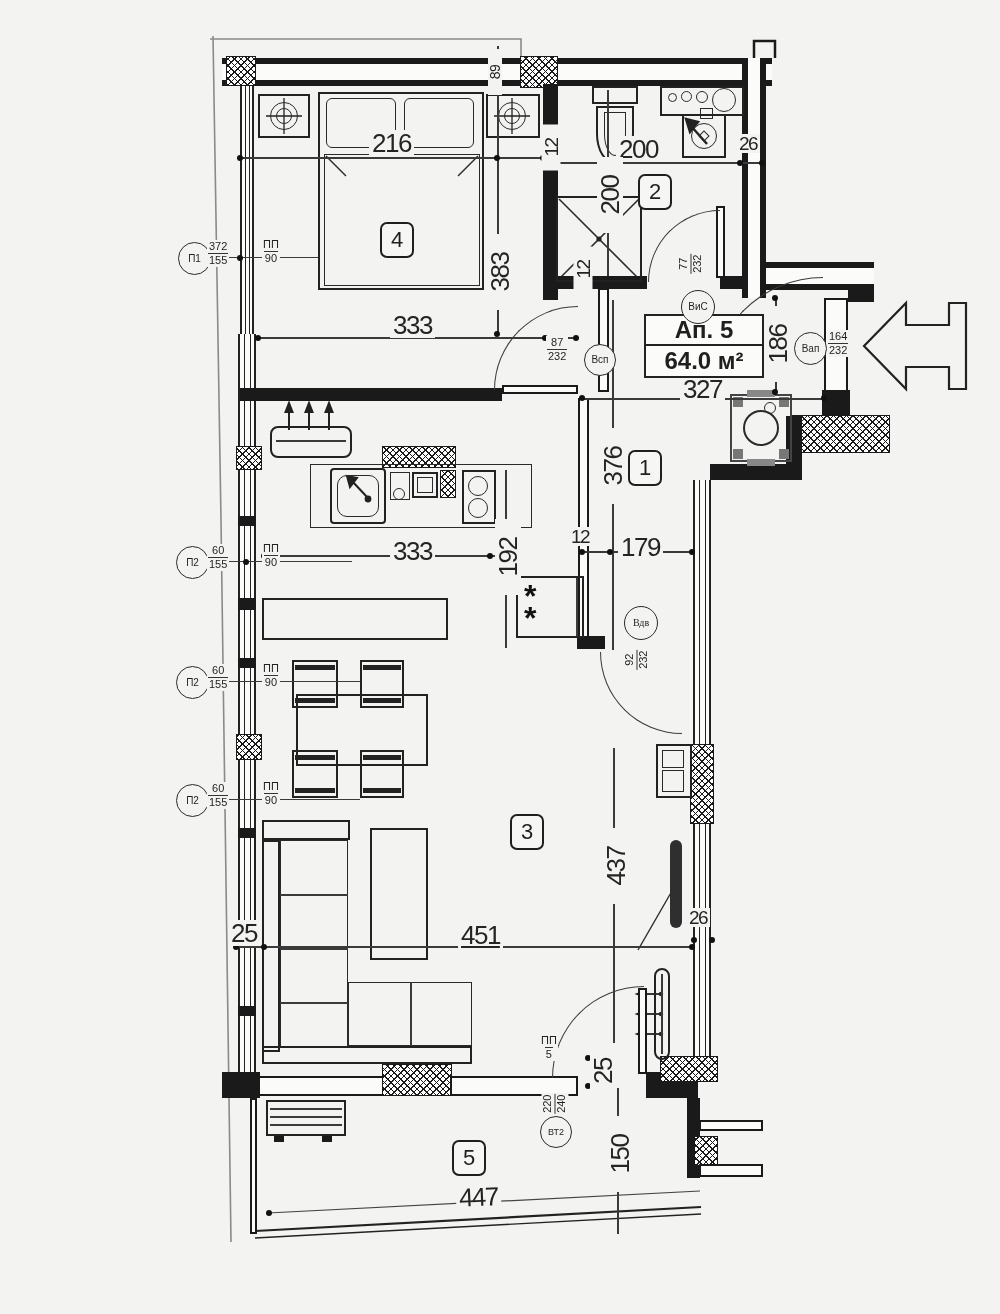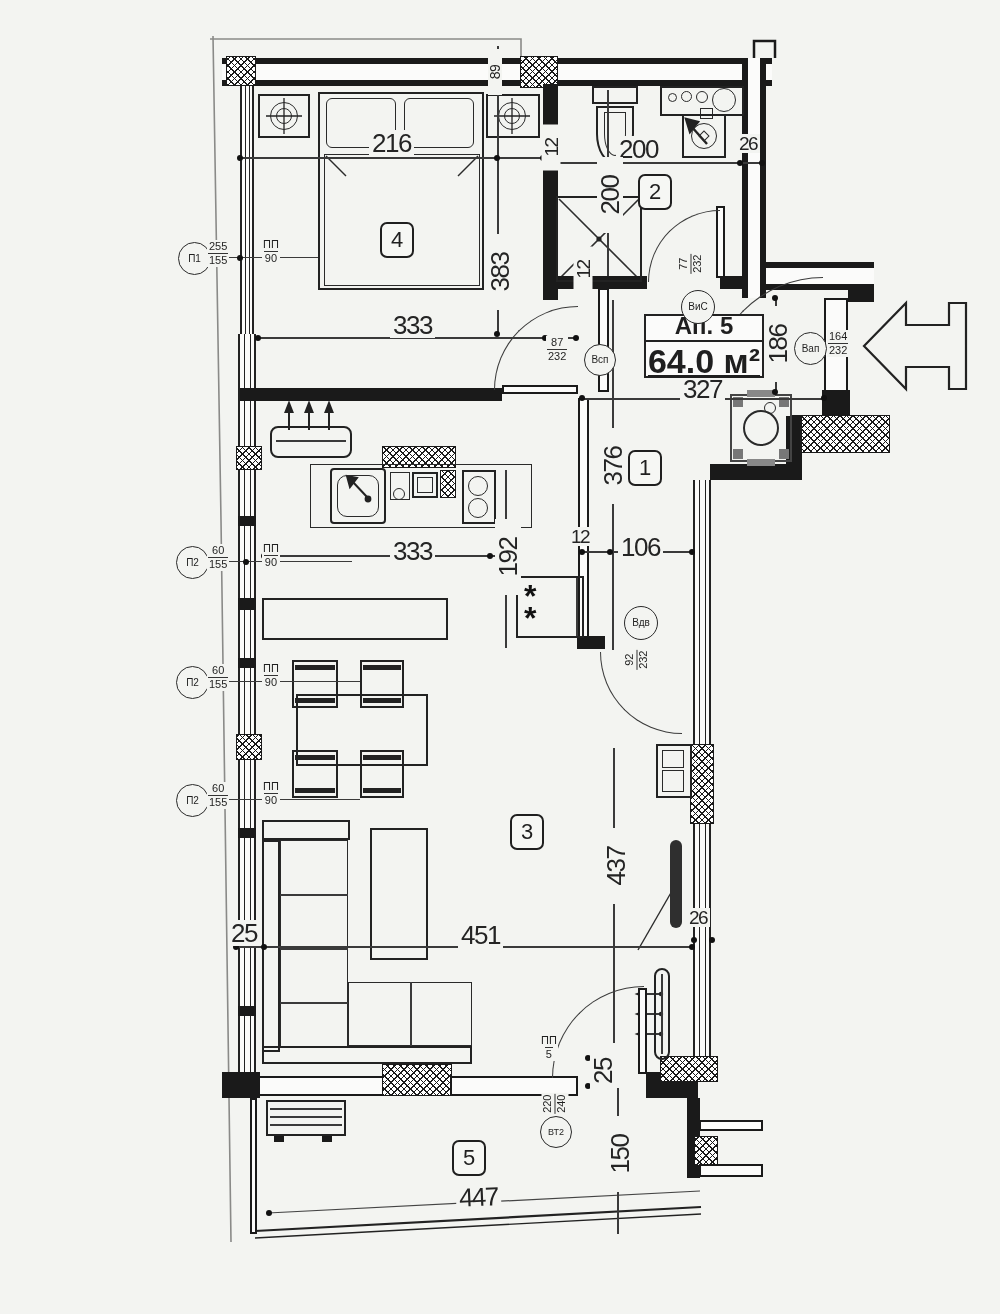--- a/index.html
+++ b/index.html
@@ -32,21 +32,21 @@
         background:#f3f4f1;padding:0 1px;}
   .frac .dn{border-top:1.2px solid #333;padding:0 1px;}
   .rot{transform:rotate(-90deg);transform-origin:50% 50%;}
   .arc-tl{position:absolute;border-top:1.6px solid #3a3a3a;border-left:1.6px solid #3a3a3a;border-top-left-radius:100%;box-sizing:border-box;}
   .arc-bl{position:absolute;border-bottom:1.6px solid #3a3a3a;border-left:1.6px solid #3a3a3a;border-bottom-left-radius:100%;box-sizing:border-box;}
   .chair{position:absolute;border:2px solid #222;box-sizing:border-box;}
   .chair:before,.chair:after{content:"";position:absolute;left:1px;right:1px;height:5px;background:#222;}
   .chair:before{top:3px;}.chair:after{bottom:3px;}
   .apbox{position:absolute;border:2.5px solid #222;background:#fbfbfa;display:flex;flex-direction:column;box-sizing:border-box;}
   .apbox .r1{flex:1;display:flex;align-items:center;justify-content:center;font-weight:700;font-size:24px;border-bottom:2px solid #222;}
-  .apbox .r2{flex:1.15;display:flex;align-items:center;justify-content:center;font-weight:700;font-size:34px;text-decoration:underline;}
+  .apbox .r2{flex:1.15;display:flex;align-items:center;justify-content:center;font-weight:700;font-size:24px;}
   .star{position:absolute;font-size:32px;font-weight:700;line-height:0.55;color:#111;}
   svg{position:absolute;left:0;top:0;}
 </style>
 </head>
 <body>
 
 <div id="canvas">
 
   <svg width="1000" height="1314" viewBox="0 0 1000 1314">
     <g stroke="#8a8a88" stroke-width="1.6" fill="none">
@@ -320,38 +320,38 @@
   <div class="dim dims dimv" style="left:528px;top:138px;width:40px;">12</div>
   <div class="dim dims" style="left:736px;top:134px;">26</div>
   <div class="dim dimxs dimv" style="left:472px;top:65px;width:40px;">89</div>
   <div class="dim dimv" style="left:462px;top:259px;width:70px;">383</div>
   <div class="dim" style="left:390px;top:312px;">333</div>
   <div class="dim" style="left:680px;top:376px;">327</div>
   <div class="dim dimv" style="left:740px;top:331px;width:70px;">186</div>
   <div class="dim dimv" style="left:575px;top:453px;width:70px;">376</div>
   <div class="dim dims" style="left:568px;top:527px;">12</div>
   <div class="dim dims dimv" style="left:560px;top:260px;width:40px;">12</div>
-  <div class="dim" style="left:618px;top:534px;">106</div>
+  <div class="dim" style="left:618px;top:534px;">179</div>
   <div class="dim" style="left:390px;top:538px;">333</div>
   <div class="dim dimv" style="left:470px;top:544px;width:70px;">192</div>
   <div class="dim dimv" style="left:578px;top:853px;width:70px;">437</div>
   <div class="dim dims" style="left:686px;top:908px;">26</div>
   <div class="dim" style="left:228px;top:920px;">25</div>
-  <div class="dim" style="left:458px;top:922px;">451</div>
+  <div class="dim" style="left:458px;top:922px;text-decoration:underline;">451</div>
   <div class="dim dimv" style="left:575px;top:1058px;width:50px;">25</div>
   <div class="dim dimv" style="left:582px;top:1141px;width:70px;">150</div>
   <div class="dim" style="left:456px;top:1184px;transform:rotate(-2.5deg);">447</div>
 
   <div class="rbox" style="left:628px;top:450px;">1</div>
   <div class="rbox" style="left:638px;top:174px;">2</div>
   <div class="rbox" style="left:510px;top:814px;">3</div>
   <div class="rbox" style="left:380px;top:222px;">4</div>
   <div class="rbox" style="left:452px;top:1140px;">5</div>
 
-  <div class="apbox" style="left:644px;top:314px;width:120px;height:64px;justify-content:center;">
+  <div class="apbox" style="left:644px;top:314px;width:120px;height:64px;">
     <div class="r1">Ап. 5</div>
     <div class="r2">64.0 м²</div>
   </div>
 
   <div class="frac" style="left:546px;top:336px;">
     <span>87</span>
     <span class="dn">232</span>
   </div>
   <div class="clab" style="left:584px;top:344px;width:30px;height:30px;">Всп</div>
 
@@ -360,39 +360,39 @@
     <span class="dn">232</span>
   </div>
   <div class="clab" style="left:681px;top:290px;width:32px;height:32px;">ВиС</div>
 
   <div class="clab" style="left:794px;top:332px;width:31px;height:31px;">Вап</div>
   <div class="frac" style="left:827px;top:330px;">
     <span>164</span>
     <span class="dn">232</span>
   </div>
 
-  <div class="clab" style="left:624px;top:606px;width:32px;height:32px;">Вдв</div>
+  <div class="clab" style="left:624px;top:606px;width:32px;height:32px;font-family:Liberation Serif, serif;">Вдв</div>
   <div class="frac rot" style="left:626px;top:646px;">
     <span>92</span>
     <span class="dn">232</span>
   </div>
 
   <div class="frac" style="left:540px;top:1034px;">
     <span>ПП</span>
     <span class="dn">5</span>
   </div>
   <div class="frac rot" style="left:544px;top:1090px;">
     <span>220</span>
     <span class="dn">240</span>
   </div>
   <div class="clab" style="left:540px;top:1116px;width:30px;height:30px;font-size:9px;">ВТ2</div>
 
   <div class="clab" style="left:178px;top:242px;width:31px;height:31px;">П1</div>
   <div class="frac" style="left:207px;top:240px;">
-    <span>255</span>
+    <span>372</span>
     <span class="dn">155</span>
   </div>
   <div class="frac" style="left:262px;top:238px;">
     <span>ПП</span>
     <span class="dn">90</span>
   </div>
 
   <div class="clab" style="left:176px;top:546px;width:31px;height:31px;">П2</div>
   <div class="frac" style="left:207px;top:544px;">
     <span>60</span>

